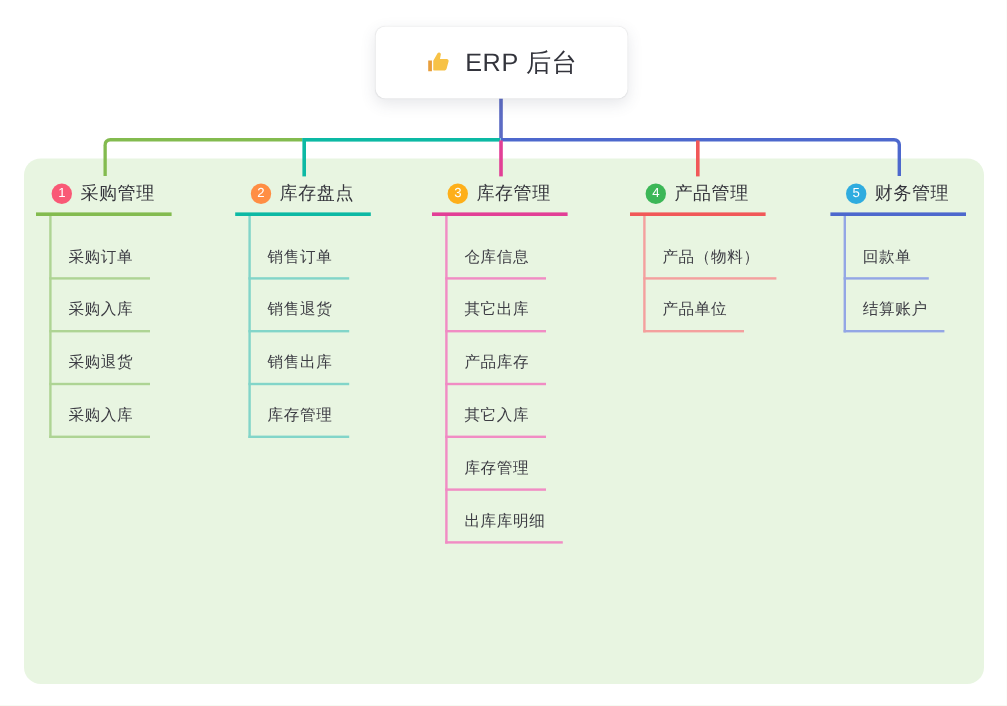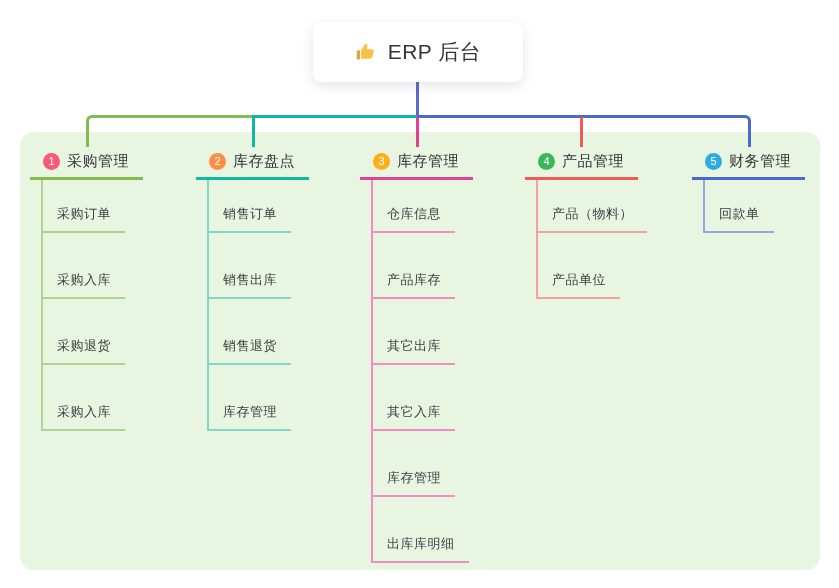--- a/index.html
+++ b/index.html
@@ -58,21 +58,21 @@
     background:var(--badge-bg);color:#fff;font-size:11px;line-height:17px;
     display:inline-flex;align-items:center;justify-content:center;
   }
   .branch-title{font-size:15px;color:#35353c;font-weight:500;letter-spacing:.5px;}
 
   .children{position:relative;margin-left:11px;width:max-content;}
   .children::before{
     content:"";position:absolute;left:0;top:0;bottom:0;width:2px;
     background:var(--lite);
   }
-  .child{height:66px;display:flex;align-items:flex-end;}
+  .child{height:44px;display:flex;align-items:flex-end;}
   .child:first-child{height:53px;}
   .child-label{
     display:inline-block;white-space:nowrap;
     border-bottom:2px solid var(--lite);
     padding:0 14px 8px 16px;
     font-size:13px;color:#3d3d44;letter-spacing:.5px;
   }
 </style>
 </head>
 <body>
@@ -122,45 +122,45 @@
   <div class="branch b2">
     <div class="branch-label">
       <span class="badge">2</span>
       <span class="branch-title">库存盘点</span>
     </div>
     <div class="children">
       <div class="child">
           <span class="child-label">销售订单</span>
         </div>
       <div class="child">
+          <span class="child-label">销售退货</span>
+        </div>
+      <div class="child">
           <span class="child-label">销售出库</span>
-        </div>
-      <div class="child">
-          <span class="child-label">销售退货</span>
         </div>
       <div class="child">
           <span class="child-label">库存管理</span>
         </div>
     </div>
   </div>
 
   <div class="branch b3">
     <div class="branch-label">
       <span class="badge">3</span>
       <span class="branch-title">库存管理</span>
     </div>
     <div class="children">
       <div class="child">
           <span class="child-label">仓库信息</span>
         </div>
       <div class="child">
+          <span class="child-label">其它出库</span>
+        </div>
+      <div class="child">
           <span class="child-label">产品库存</span>
-        </div>
-      <div class="child">
-          <span class="child-label">其它出库</span>
         </div>
       <div class="child">
           <span class="child-label">其它入库</span>
         </div>
       <div class="child">
           <span class="child-label">库存管理</span>
         </div>
       <div class="child">
           <span class="child-label">出库库明细</span>
         </div>
@@ -184,16 +184,19 @@
 
   <div class="branch b5">
     <div class="branch-label">
       <span class="badge">5</span>
       <span class="branch-title">财务管理</span>
     </div>
     <div class="children">
       <div class="child">
           <span class="child-label">回款单</span>
         </div>
+      <div class="child">
+          <span class="child-label">结算账户</span>
+        </div>
     </div>
   </div>
 
 </div>
 
 </body></html>

